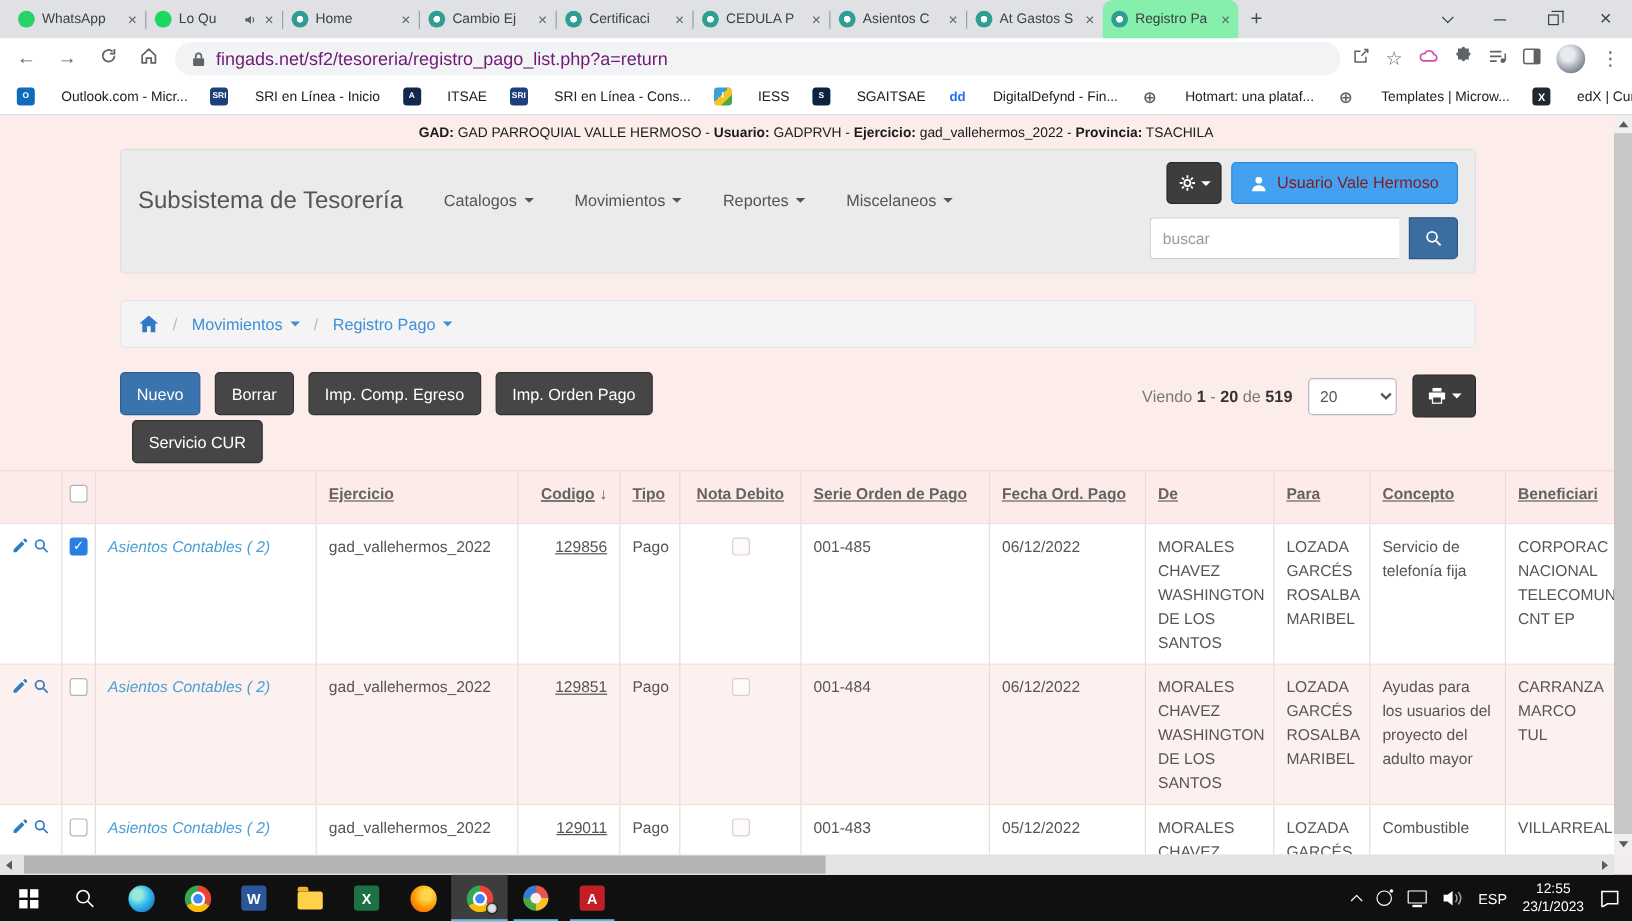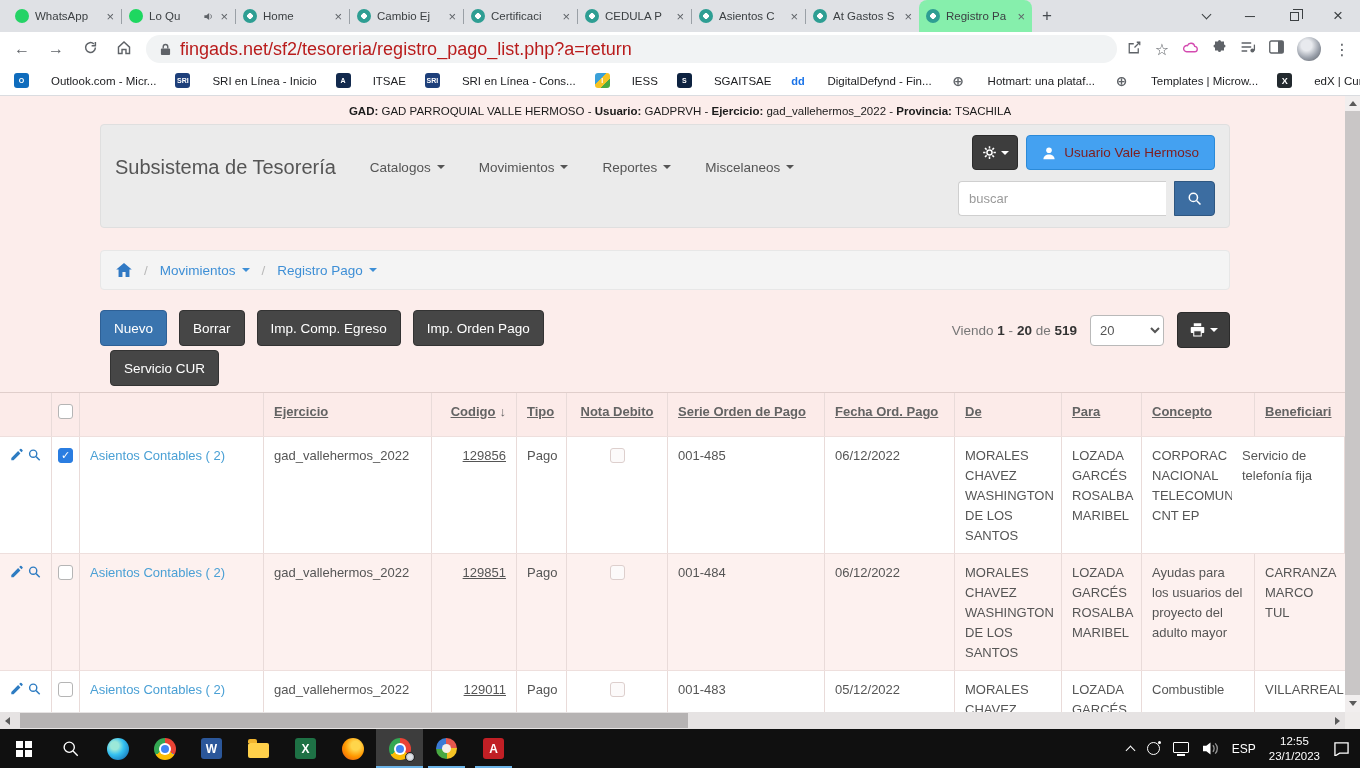--- a/index.html
+++ b/index.html
@@ -21,21 +21,21 @@
   .wincontrols { margin-left:auto; display:flex; align-items:center; height:32px; }
   .winbtn { width:44px; height:32px; display:grid; place-items:center; color:#3c4043; font-size:14px; }
   .chev-down { width:7px; height:7px; border-left:1.5px solid #3c4043; border-bottom:1.5px solid #3c4043; transform:rotate(-45deg); margin-top:-3px; }
   .restore { width:9px; height:9px; border:1.2px solid #3c4043; position:relative; }
   .restore::before { content:""; position:absolute; top:-4px; left:2px; width:9px; height:9px; border-top:1.2px solid #3c4043; border-right:1.2px solid #3c4043; }
 
   
   .toolbar { height:34px; background:#fff; display:flex; align-items:center; padding:0 10px; gap:10px; flex:none; }
   .navico { font-size:16px; color:#5f6368; width:24px; text-align:center; }
   .urlbar { flex:1; height:28px; background:#f1f3f4; border-radius:14px; display:flex; align-items:center; padding:0 14px; gap:9px; }
-  .urltext { font-size:18px; color:#b91c1c; }
+  .urltext { font-size:15px; color:#701a75; }
   .tb-right { display:flex; align-items:center; gap:13px; }
   .avatar { width:24px; height:24px; border-radius:50%; background:radial-gradient(circle at 40% 35%,#e8eaee 0 25%,#9aa0aa 60%,#55595f 100%); }
 
   
   .bookmarksbar { height:30px; background:#fff; border-bottom:1px solid #dadce0; display:flex; align-items:center; gap:19px; padding:0 14px; flex:none; font-size:11.5px; color:#202124; }
   .bm { display:flex; align-items:center; gap:22px; white-space:nowrap; }
   .bi { width:15px; height:15px; border-radius:3px; display:grid; place-items:center; color:#fff; font-size:7px; font-weight:bold; flex:none; }
   .bi-outlook { background:#0f6cbd; }
   .bi-sri { background:#1d3f7a; }
   .bi-itsae { background:#12294d; }
@@ -86,21 +86,21 @@
   
   .datatable { margin-top:6px; width:1345px; font-size:13px; color:#555; border-top:1px solid #e0cecb; background:#fff; }
   .tr { display:flex; border-bottom:1px solid #eedfdd; background:#fff; }
   .tr.head { background:#fcebe9; color:#636363; font-weight:bold; height:44px; }
   .tr.pink { background:#fdf1ef; }
   .tr.r-tall { height:117px; }
   .cell { padding:9px 10px; border-right:1px solid #e9dbd9; overflow:hidden; line-height:20px; }
   .hdr-text { text-decoration:underline; white-space:nowrap; }
   .c-icons { width:52px; display:flex; gap:5px; align-items:flex-start; padding-top:11px; }
   .c-check { width:28px; display:flex; justify-content:center; padding:11px 0 0 0; }
-  .c-link  { width:184px; }
+  .c-link  { width:184px;font-style:italic; }
   .c-ejer  { width:168px; }
   .c-cod   { width:85px; text-align:right;text-decoration:underline; }
   .c-tipo  { width:50px; }
   .c-nota  { width:101px; display:flex; justify-content:center; padding-top:11px; }
   .c-serie { width:157px; }
   .c-fecha { width:130px; }
   .c-de    { width:107px; }
   .c-para  { width:80px; }
   .c-conc  { width:113px; }
   .c-benef { flex:1; border-right:none; }
@@ -461,22 +461,22 @@
         <div class="cell c-ejer">gad_vallehermos_2022</div>
         <div class="cell c-cod">129856</div>
         <div class="cell c-tipo">Pago</div>
         <div class="cell c-nota">
             <span class="cb soft"></span>
           </div>
         <div class="cell c-serie">001-485</div>
         <div class="cell c-fecha">06/12/2022</div>
         <div class="cell c-de">MORALES CHAVEZ WASHINGTON DE LOS SANTOS</div>
         <div class="cell c-para">LOZADA GARCÉS ROSALBA MARIBEL</div>
+        <div class="cell c-conc">Servicio de telefonía fija</div>
         <div class="cell c-benef">CORPORAC NACIONAL TELECOMUN CNT EP</div>
-        <div class="cell c-conc">Servicio de telefonía fija</div>
       </div>
 
       <div class="tr r-tall pink">
         <div class="cell c-icons">
           <svg width="14" height="14" viewBox="0 0 20 20" fill="#2e7cc2">
               <path d="M2 14.5V18h3.5L16 7.5 12.5 4 2 14.5zM17.7 5.8l1.4-1.4a1.5 1.5 0 0 0 0-2.1l-1.4-1.4a1.5 1.5 0 0 0-2.1 0l-1.4 1.4 3.5 3.5z"></path>
             </svg>
           <svg width="14" height="14" viewBox="0 0 20 20" fill="none" stroke="#2e7cc2" stroke-width="2.2">
               <circle cx="8" cy="8" r="5.5"></circle>
               <path d="M12.5 12.5l5.5 5.5"></path>

